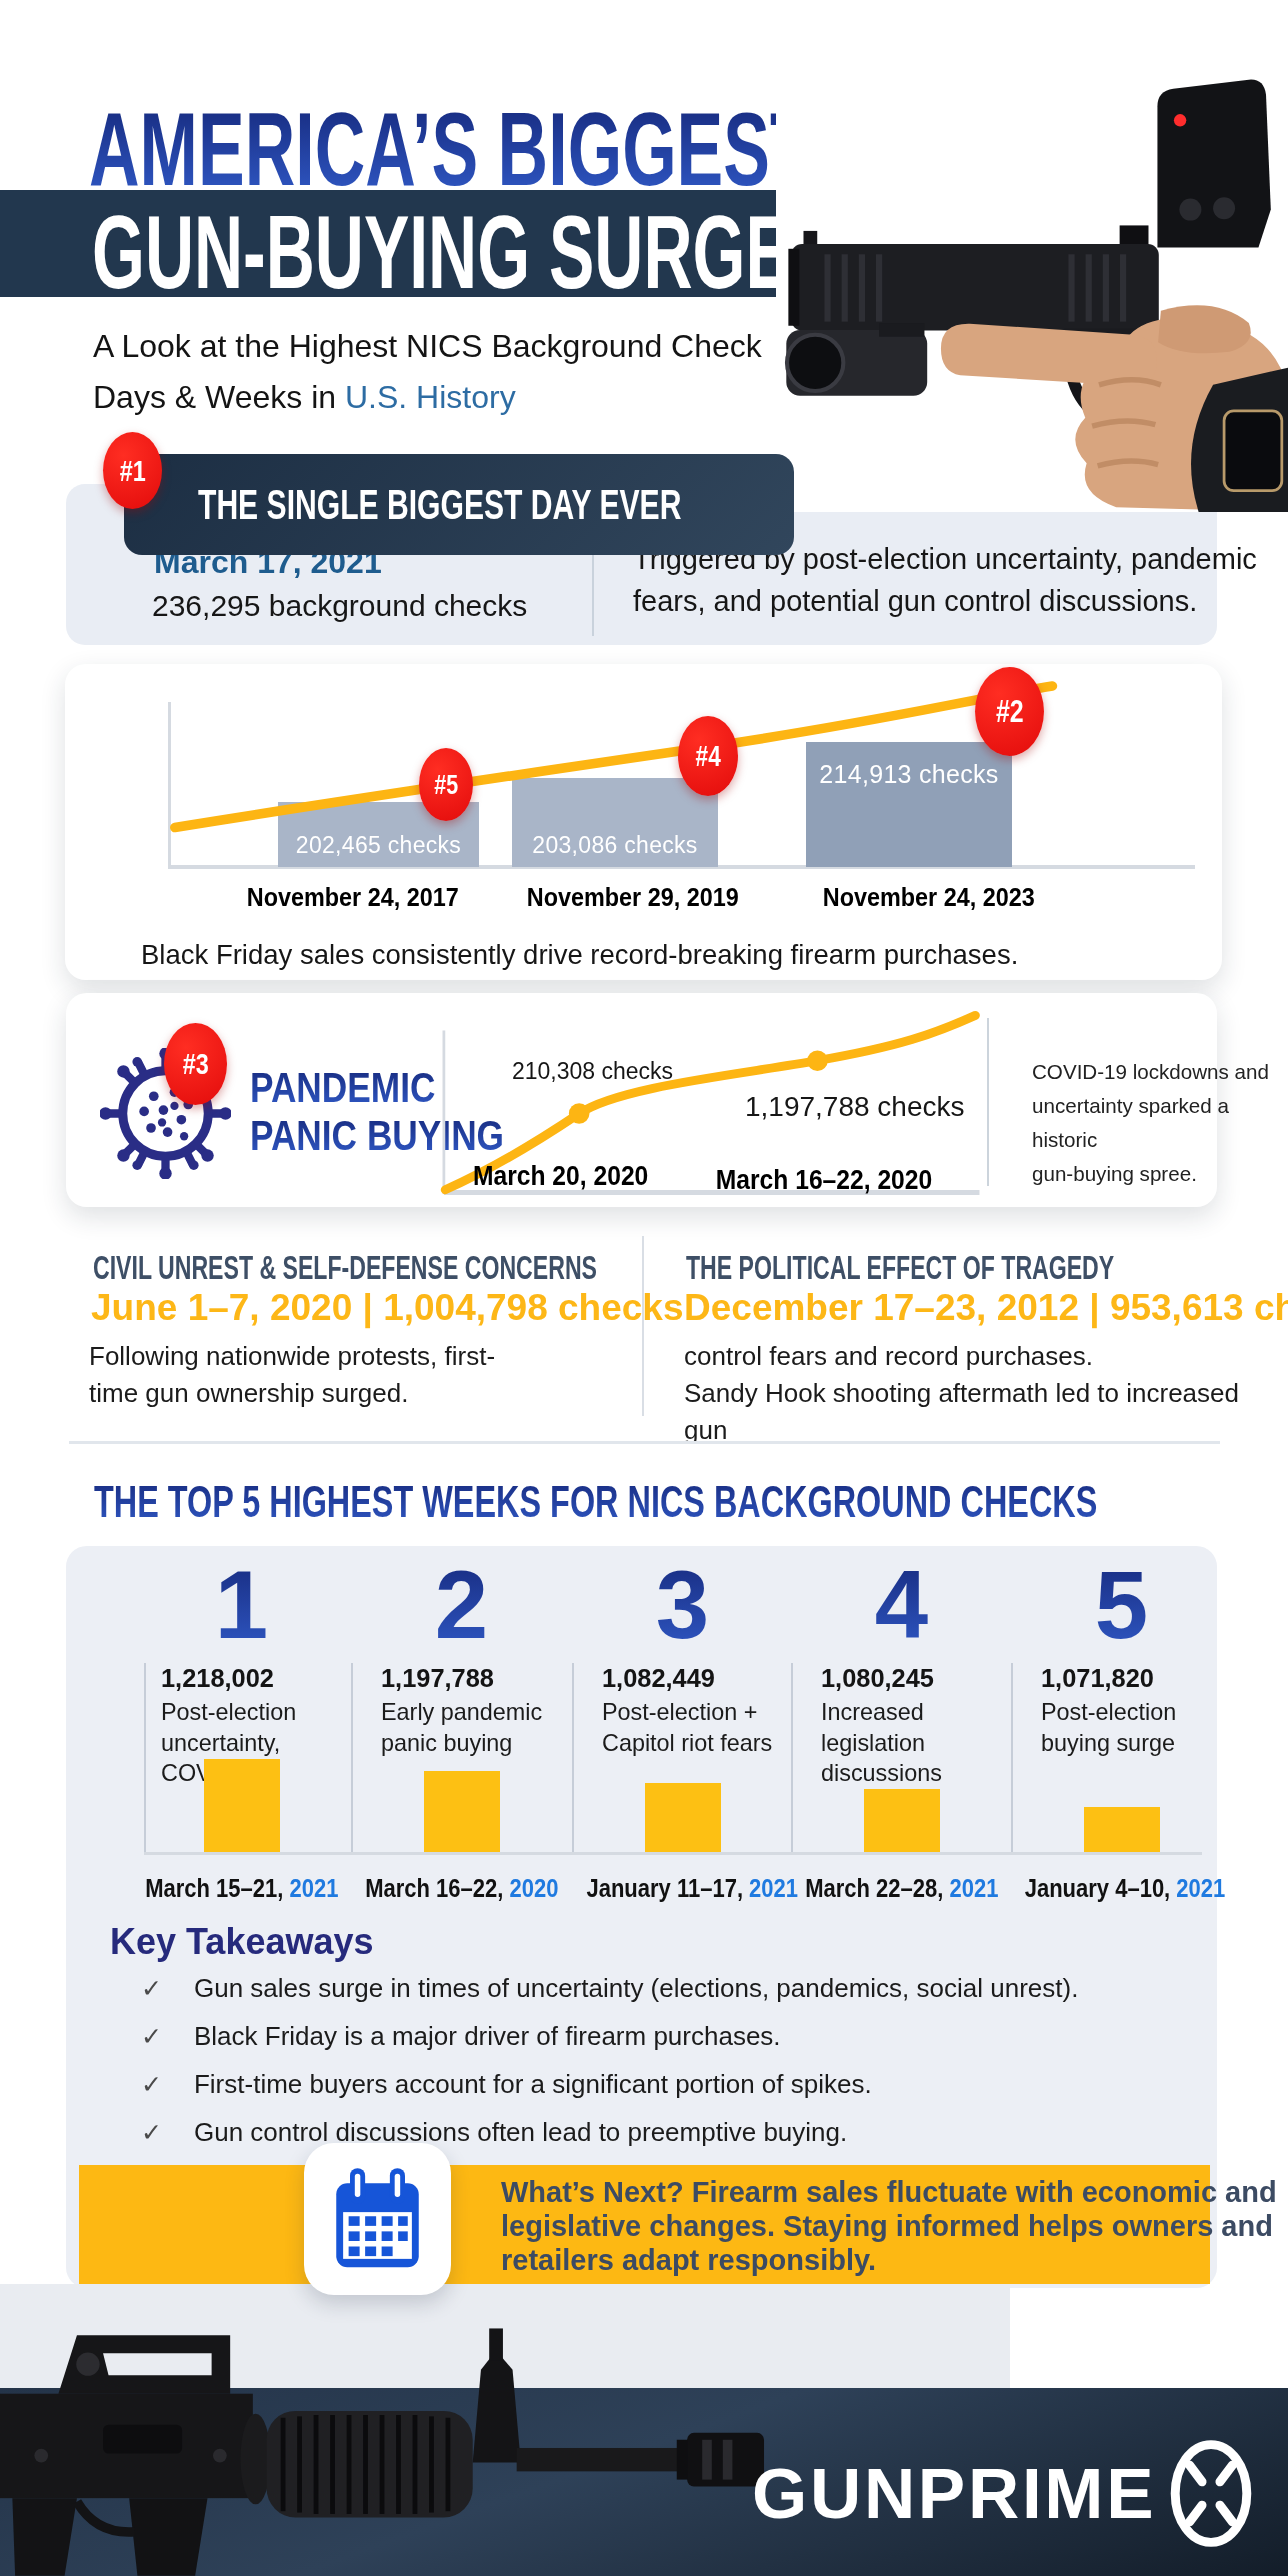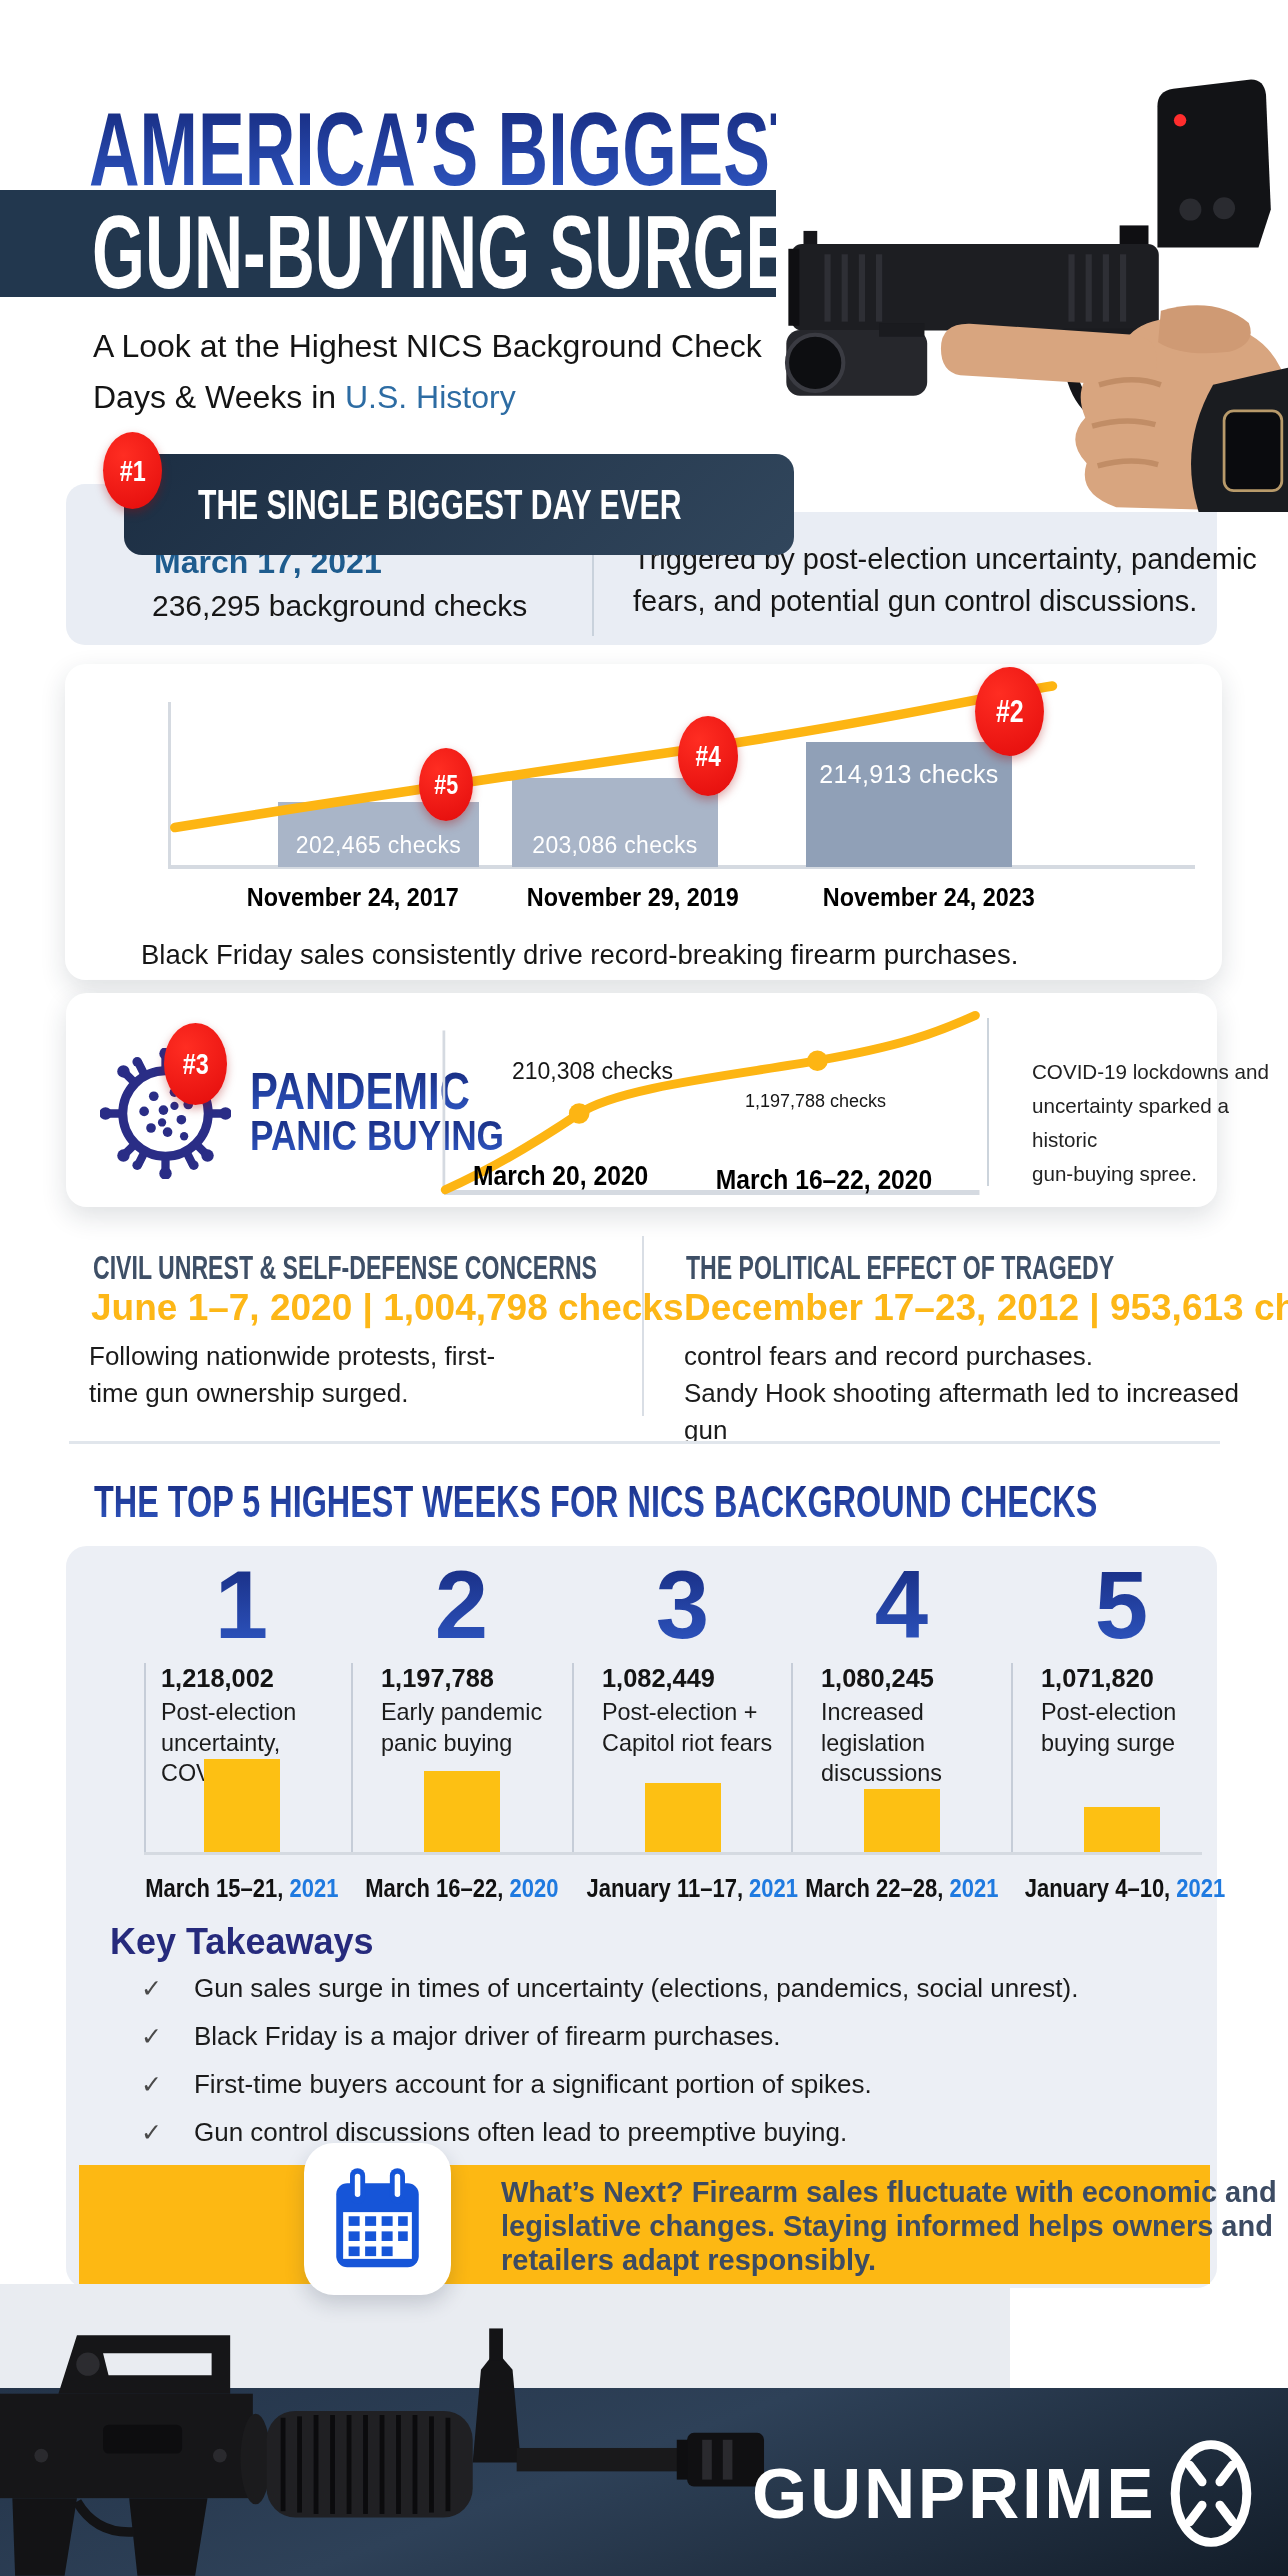--- a/index.html
+++ b/index.html
@@ -210,37 +210,37 @@
         <circle cx="122" cy="128" r="6"></circle>
       <circle cx="90" cy="108" r="6"></circle>
         <circle cx="108" cy="84" r="6"></circle>
     </g>
   </svg>
 
   <div class="abs badge" style="left:164px; top:1023px; width:63px; height:82px; font-size:30px;">
     <span>#3</span>
   </div>
 
-  <div class="abs" style="left:250px; top:1066px; font-size:51px; line-height:1;">
+  <div class="abs" style="left:250px; top:1066px; font-size:43px; line-height:1;">
     <span class="cond grad-blue" style="transform:scaleX(.82);">PANDEMIC</span>
   </div>
   <div class="abs" style="left:250px; top:1114px; font-size:43px; line-height:1;">
     <span class="cond grad-blue" style="transform:scaleX(.82);">PANIC BUYING</span>
   </div>
 
   <svg class="abs" style="left:426px; top:1003px;" width="570" height="206" viewBox="0 0 830 300">
     <line x1="26" y1="40" x2="26" y2="278" stroke="#d5dae1" stroke-width="4"></line>
     <line x1="26" y1="276" x2="806" y2="276" stroke="#d5dae1" stroke-width="7"></line>
     <path d="M 28 272 C 100 240, 165 200, 223 161 S 450 105, 570 84 S 740 45, 800 18" stroke="#fdb513" stroke-width="13" fill="none" stroke-linecap="round"></path>
     <circle cx="223" cy="161" r="15" fill="#fdb513"></circle>
     <circle cx="570" cy="84" r="15" fill="#fdb513"></circle>
   </svg>
 
   <div class="abs" style="left:512px; top:1058px; font-size:23px; color:#161616;">210,308 checks</div>
-  <div class="abs" style="left:745px; top:1091px; font-size:18px; color:#161616;">1,197,788 checks</div>
+  <div class="abs" style="left:745px; top:1091px; font-size:28px; color:#161616;">1,197,788 checks</div>
   <div class="abs" style="left:447px; top:1160px; width:227px; text-align:center; font-size:28px;">
     <span class="cond-c" style="transform:scaleX(.88);">March 20, 2020</span>
   </div>
   <div class="abs" style="left:701px; top:1164px; width:227px; text-align:center; font-size:28px;">
     <span class="cond-c" style="transform:scaleX(.88);">March 16–22, 2020</span>
   </div>
 
   <div class="abs vdiv" style="left:987px; top:1018px; height:168px; background:#ccd4dc;"></div>
   <div class="abs" style="left:1032px; top:1055px; font-size:20.6px; color:#222; line-height:34px;">
     <div>COVID-19 lockdowns and</div>

